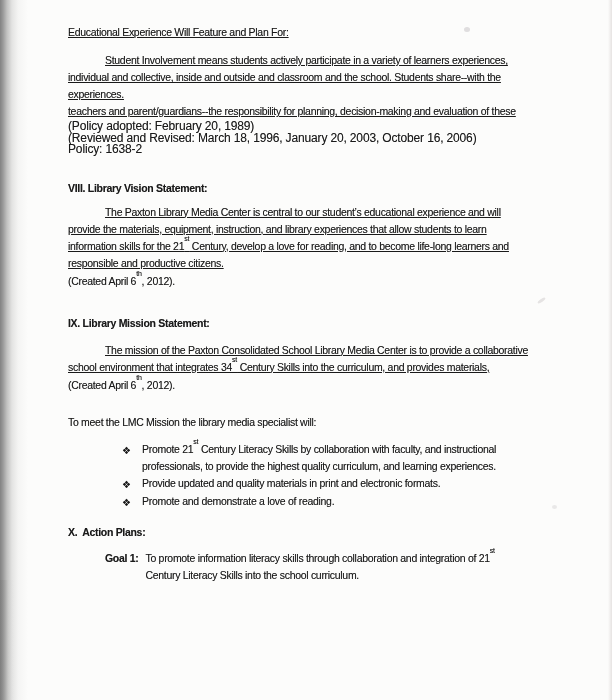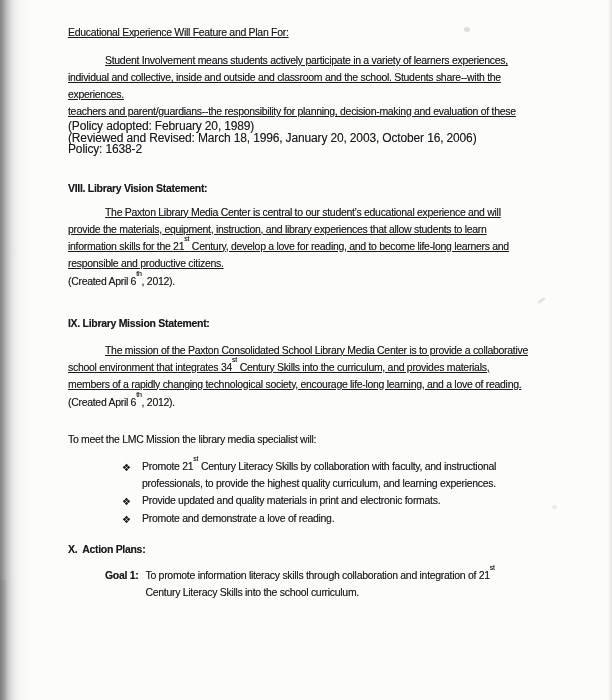--- a/index.html
+++ b/index.html
@@ -105,21 +105,20 @@
       <div class="tl"><span>responsible and productive citizens.</span></div>
     </div>
 
     <div class="tl mb-created1"><span>(Created April 6</span><sup class="sp">th</sup><span>, 2012).</span></div>
 
     <div class="tl heading mb-h-mission">IX. Library Mission Statement:</div>
 
     <div class="block mb-para1">
       <div class="tl ind"><span>The mission of the Paxton Consolidated School Library Media Center is to provide a collaborative</span></div>
       <div class="tl"><span>school environment that integrates 34</span><sup class="sp">st</sup><span> Century Skills into the curriculum, and provides materials,</span></div>
-      <div class="tl"><span>members of a rapidly changing technological society, encourage life-long learning, and a love of reading.</span></div>
     </div>
 
     <div class="tl mb-created2"><span>(Created April 6</span><sup class="sp">th</sup><span>, 2012).</span></div>
 
     <div class="tl mb-lmc">To meet the LMC Mission the library media specialist will:</div>
 
     <ul class="bullets">
       <li class="bullet-item">
         <span class="bullet-glyph">❖</span>
         <span class="bullet-text">

